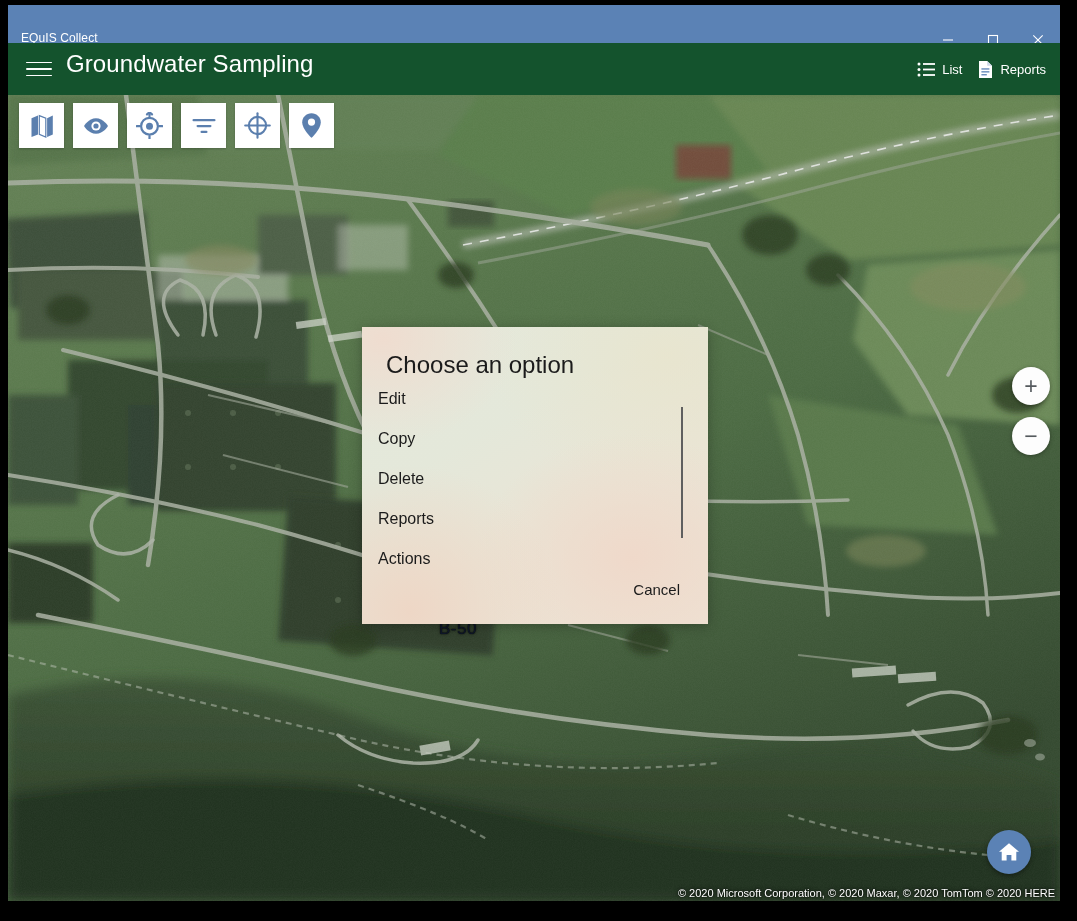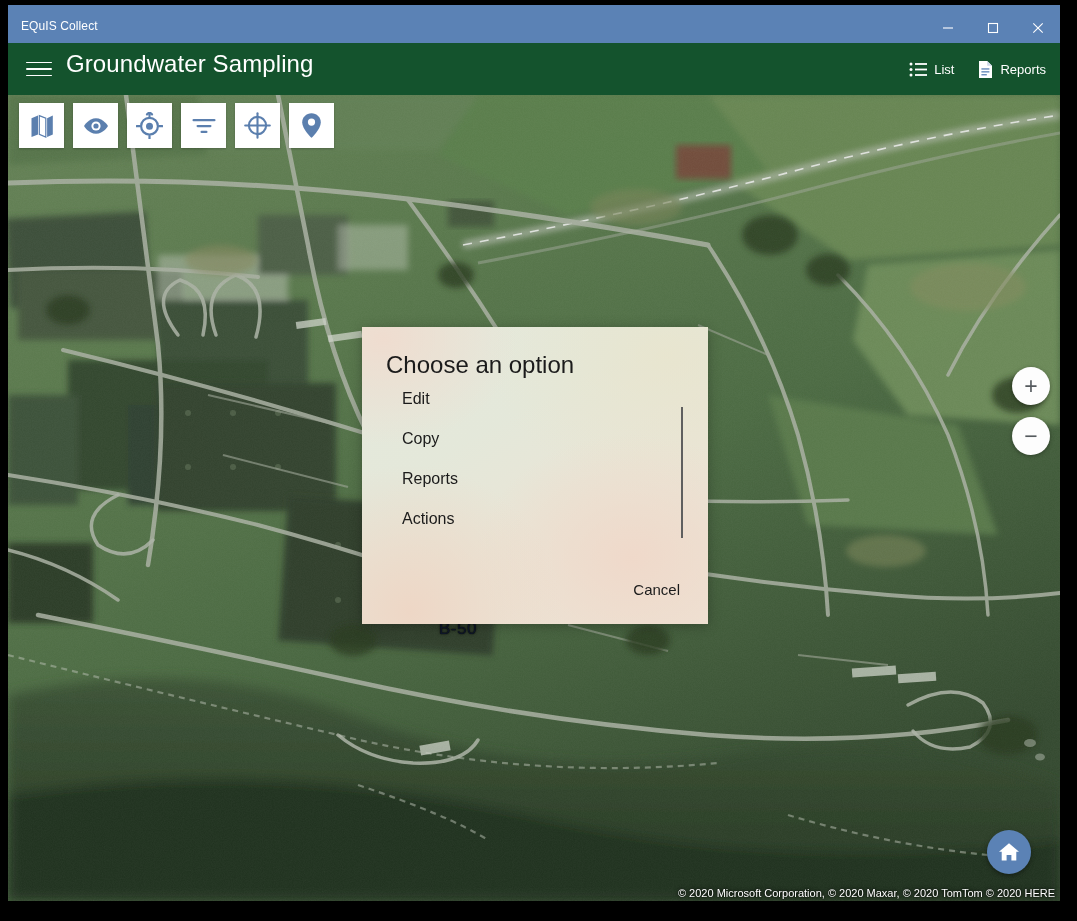--- a/index.html
+++ b/index.html
@@ -18,21 +18,21 @@
     top: 5px;
     width: 1052px;
     height: 896px;
     overflow: hidden;
     background: #5b82b5;
   }
 
   
   .titlebar {
     position: absolute;
-    left: 0; top: 4px;
+    left: 0; top: 16px;
     width: 100%;
     height: 38px;
     background: #5b82b5;
     padding-left: 33px;
   }
   .titlebar-text {
     position: absolute;
     left: 13px;
     top: 10px;
     font-size: 12px;
@@ -94,21 +94,21 @@
     letter-spacing: 0.1px;
     white-space: nowrap;
   }
   .header-actions {
     position: absolute;
     right: 10px;
     top: 0;
     height: 52px;
     display: flex;
     align-items: center;
-    gap: 16px;
+    gap: 8px;
   }
   .header-action {
     display: flex;
     align-items: center;
     gap: 7px;
     color: #ffffff;
     font-size: 13px;
     cursor: pointer;
     padding: 5px 4px;
     white-space: nowrap;
@@ -243,21 +243,21 @@
   .dialog-options {
     position: absolute;
     left: 0;
     top: 52px;
     width: 100%;
   }
   .dialog-option {
     height: 40px;
     display: flex;
     align-items: center;
-    padding-left: 40px;
+    padding-left: 16px;
     font-size: 16px;
     color: #1b1b1b;
     cursor: pointer;
     white-space: nowrap;
   }
   .dialog-scrollbar {
     position: absolute;
     right: 25px;
     top: 80px;
     width: 2px;
@@ -575,20 +575,21 @@
     </div>
 
     <div class="attribution">© 2020 Microsoft Corporation, © 2020 Maxar, © 2020 TomTom © 2020 HERE</div>
 
     <div class="dialog">
       <div class="dialog-title">Choose an option</div>
 
       <div class="dialog-options">
         <div class="dialog-option">Edit</div>
         <div class="dialog-option">Copy</div>
+        <div class="dialog-option">Delete</div>
         <div class="dialog-option">Reports</div>
         <div class="dialog-option">Actions</div>
       </div>
 
       <div class="dialog-scrollbar"></div>
 
       <div class="dialog-cancel">Cancel</div>
     </div>
 
   </div>

